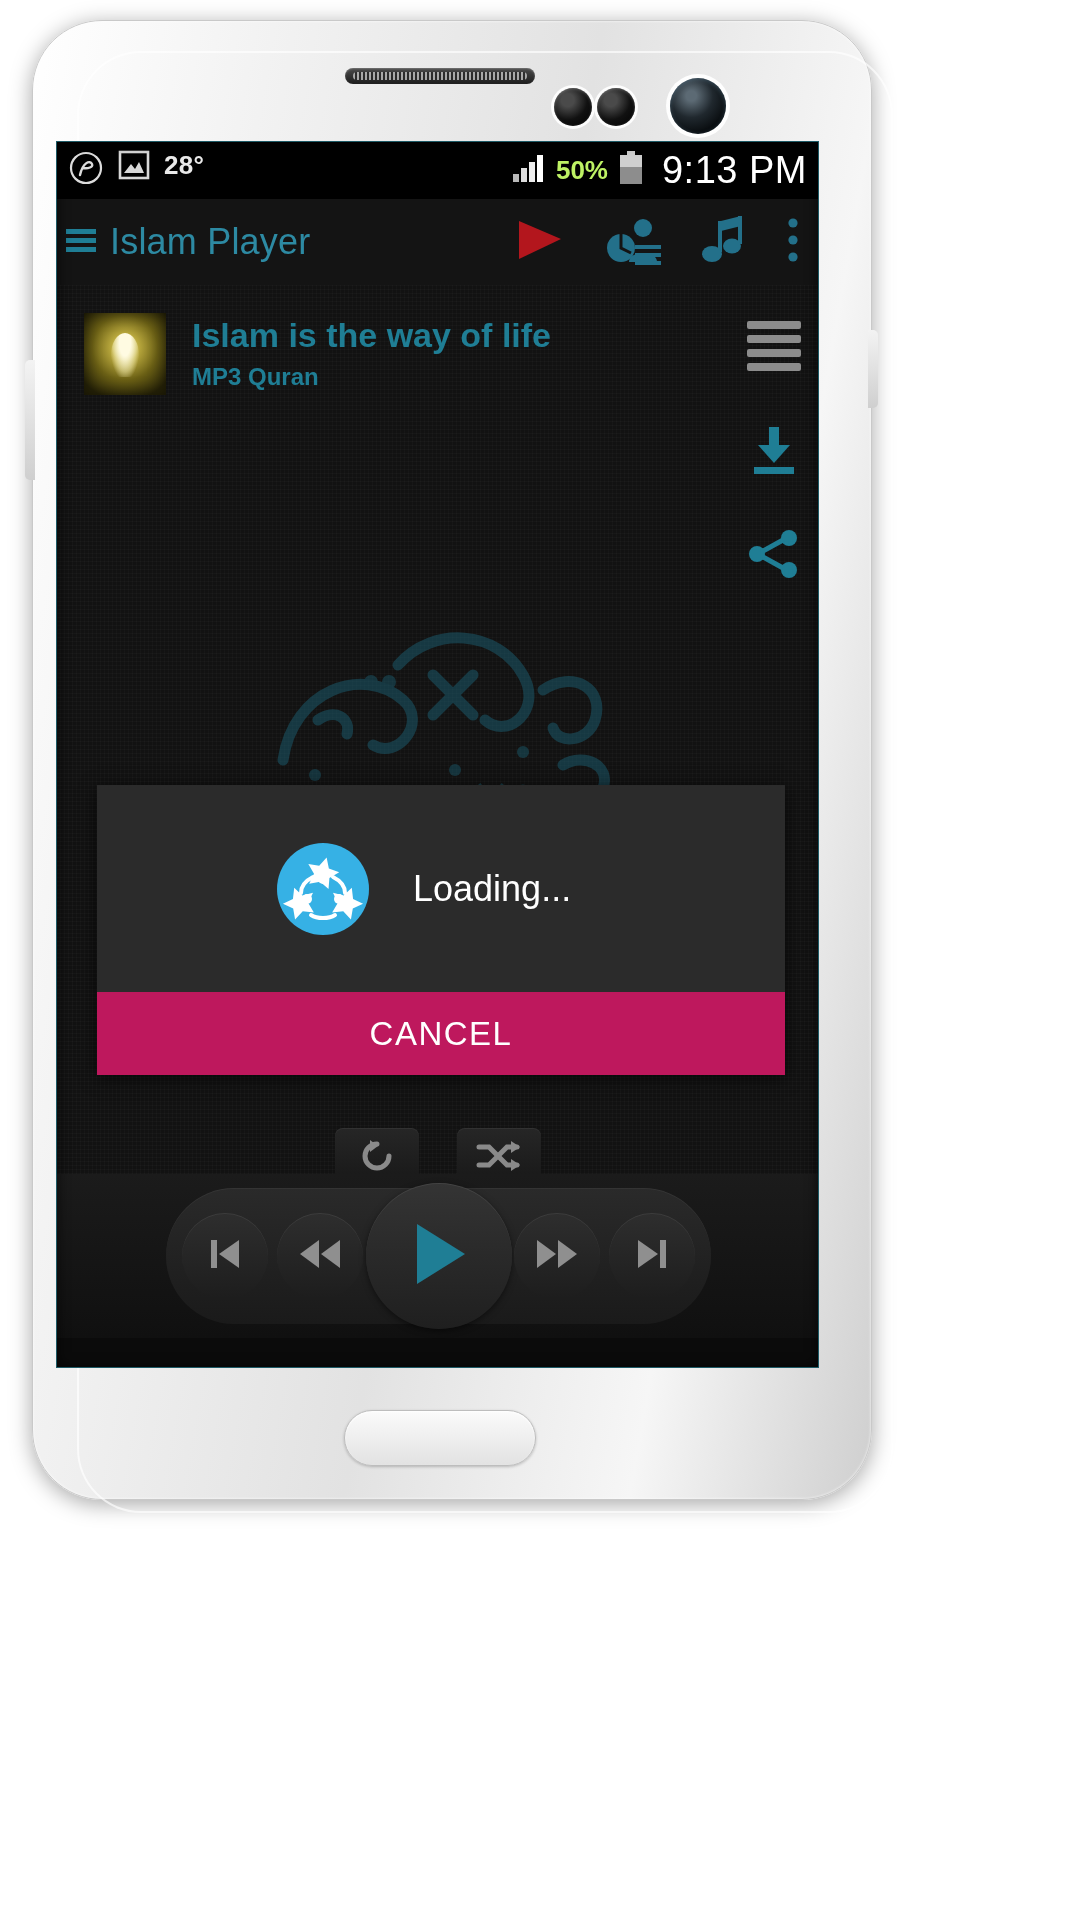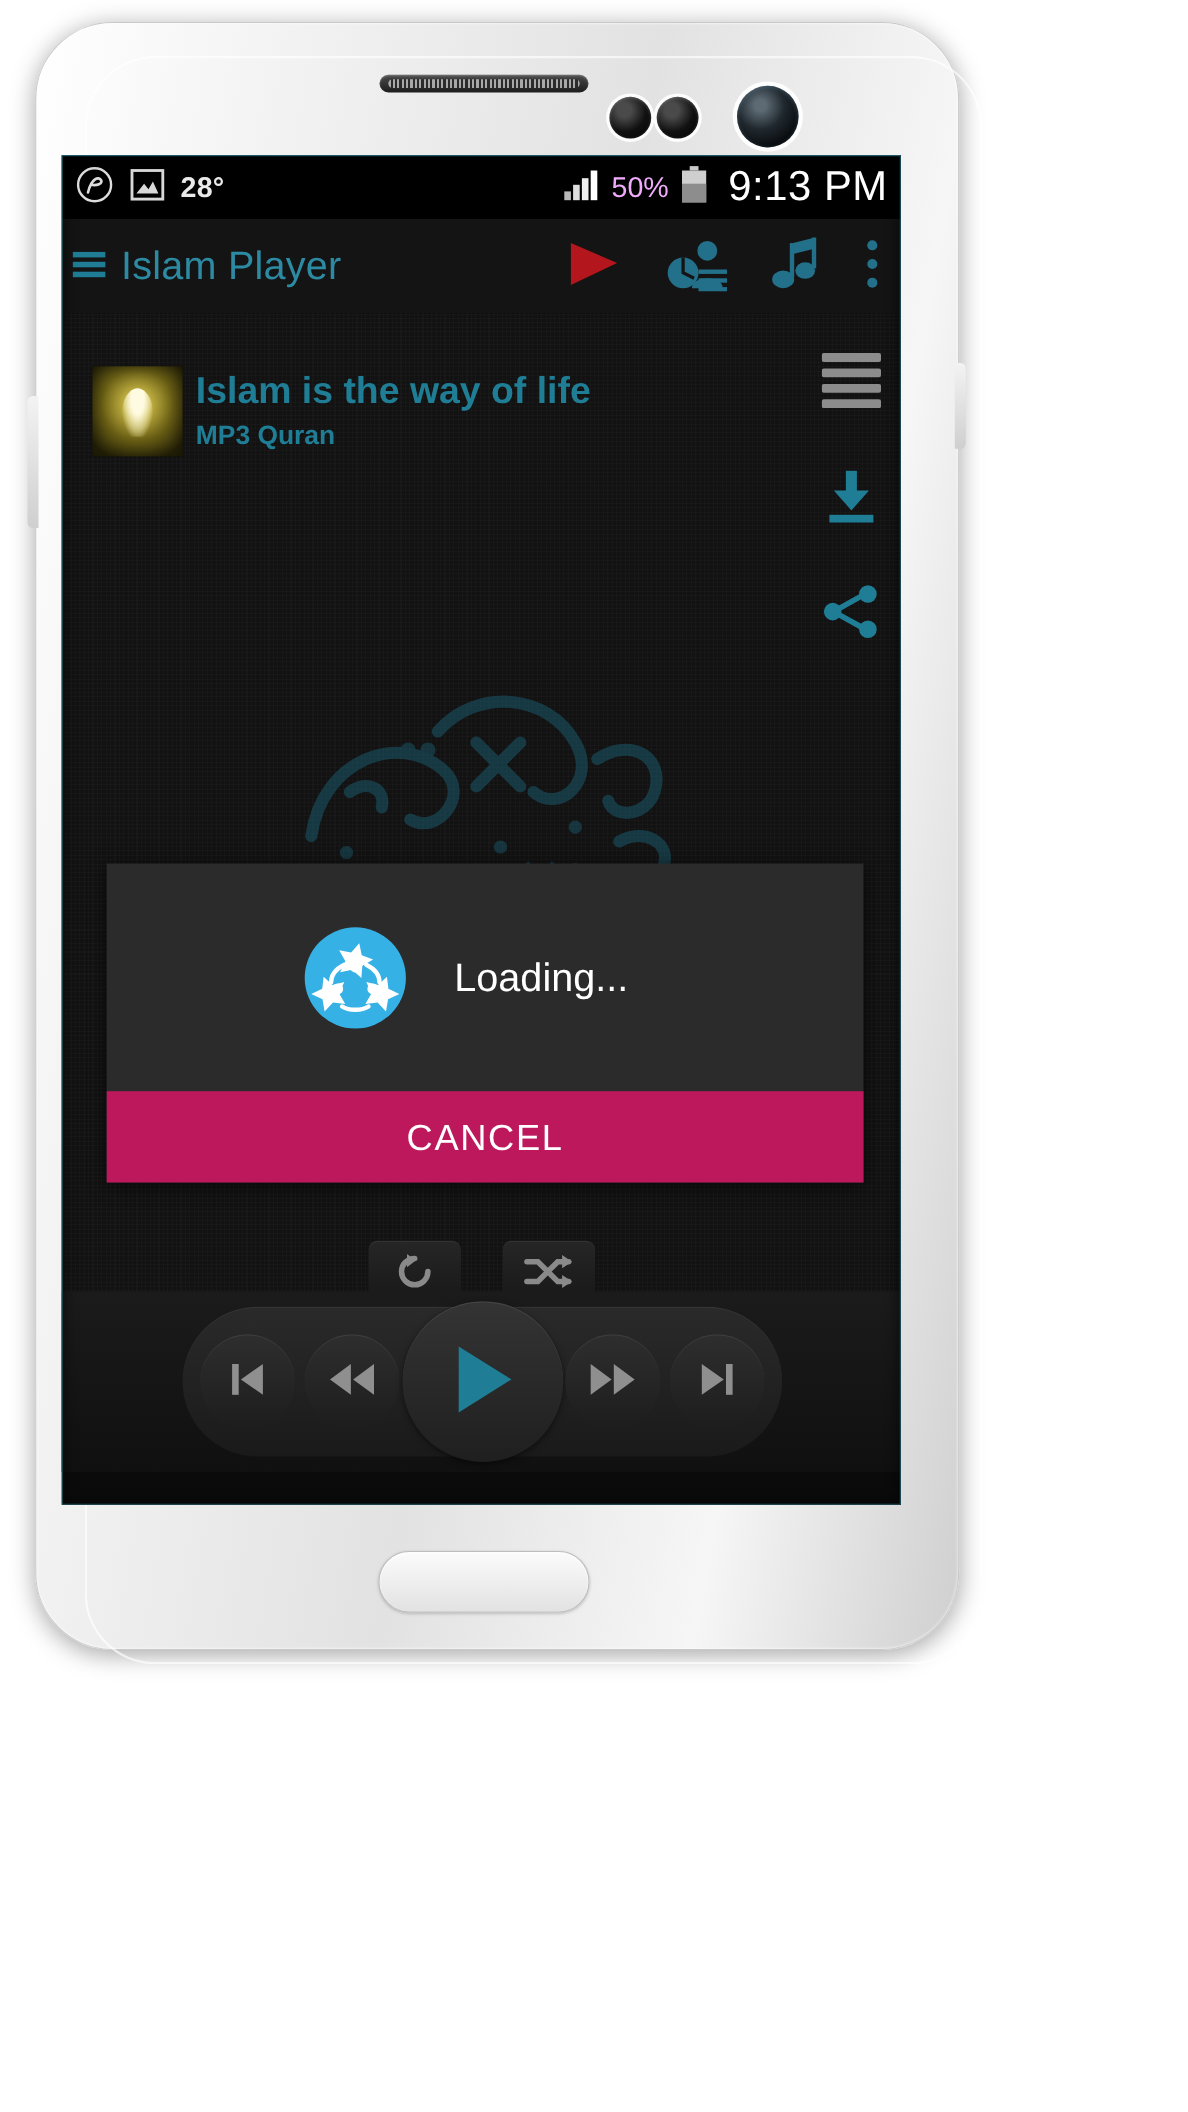--- a/index.html
+++ b/index.html
@@ -64,43 +64,43 @@
   #screen-edge-glow{
     position:absolute; inset:0; pointer-events:none;
     box-shadow:inset 0 0 0 1px #1d5a66, inset 0 0 14px rgba(0,0,0,.8);
   }
 
   
   #status-bar{
     position:absolute; left:0; top:0; width:100%; height:58px; background:#000;
     display:flex; align-items:center; padding:0 12px;
   }
-  #status-left{ display:flex; align-items:center; gap:14px; }
+  #status-left{ display:flex; align-items:flex-start; gap:14px; }
   #status-right{ margin-left:auto; display:flex; align-items:center; gap:10px; }
   .st-temp{ color:#e9e9e9; font-size:26px; font-weight:bold; letter-spacing:.3px; }
-  .st-batt-txt{ color:#f0abfc; font-size:26px; font-weight:normal; }
+  .st-batt-txt{ color:#bef264; font-size:26px; font-weight:bold; }
   #status-time{ color:#ffffff; font-size:38px; font-weight:normal; letter-spacing:.5px; margin-left:8px; }
 
   
   #action-bar{
     position:absolute; left:0; top:58px; width:100%; height:86px;
     background:#141414; display:flex; align-items:center; padding:0 10px;
   }
   #app-title{ color:#2d8aa3; font-size:36px; margin-left:14px; letter-spacing:.2px; }
   #action-icons{ margin-left:auto; display:flex; align-items:center; gap:40px; padding-right:10px; }
 
   
   #content{
     position:absolute; left:0; top:144px; width:100%; height:1053px;
     background:#121212;
     background-image:
       repeating-linear-gradient(0deg, rgba(255,255,255,.018) 0 1px, transparent 1px 4px),
       repeating-linear-gradient(90deg, rgba(255,255,255,.018) 0 1px, transparent 1px 4px);
   }
-  #track-row{ position:absolute; left:28px; top:28px; display:flex; align-items:center; gap:12px;margin-top:20px; }
+  #track-row{ position:absolute; left:28px; top:28px; display:flex; align-items:center; gap:26px; }
   #album-art{
     width:82px; height:82px; flex:0 0 82px;
     background:radial-gradient(circle at 50% 42%, #efe8b0 0 6%, #b9a83d 22%, #6b6015 52%, #2a2608 85%);
     box-shadow:inset 0 0 16px rgba(0,0,0,.55);
     position:relative; overflow:hidden;
   }
   #album-art::after{
     content:""; position:absolute; left:50%; top:24%; width:28px; height:44px;
     transform:translateX(-50%);
     background:radial-gradient(ellipse at 50% 20%, #fffbe2 0 28%, rgba(240,232,170,.55) 60%, transparent 78%);

